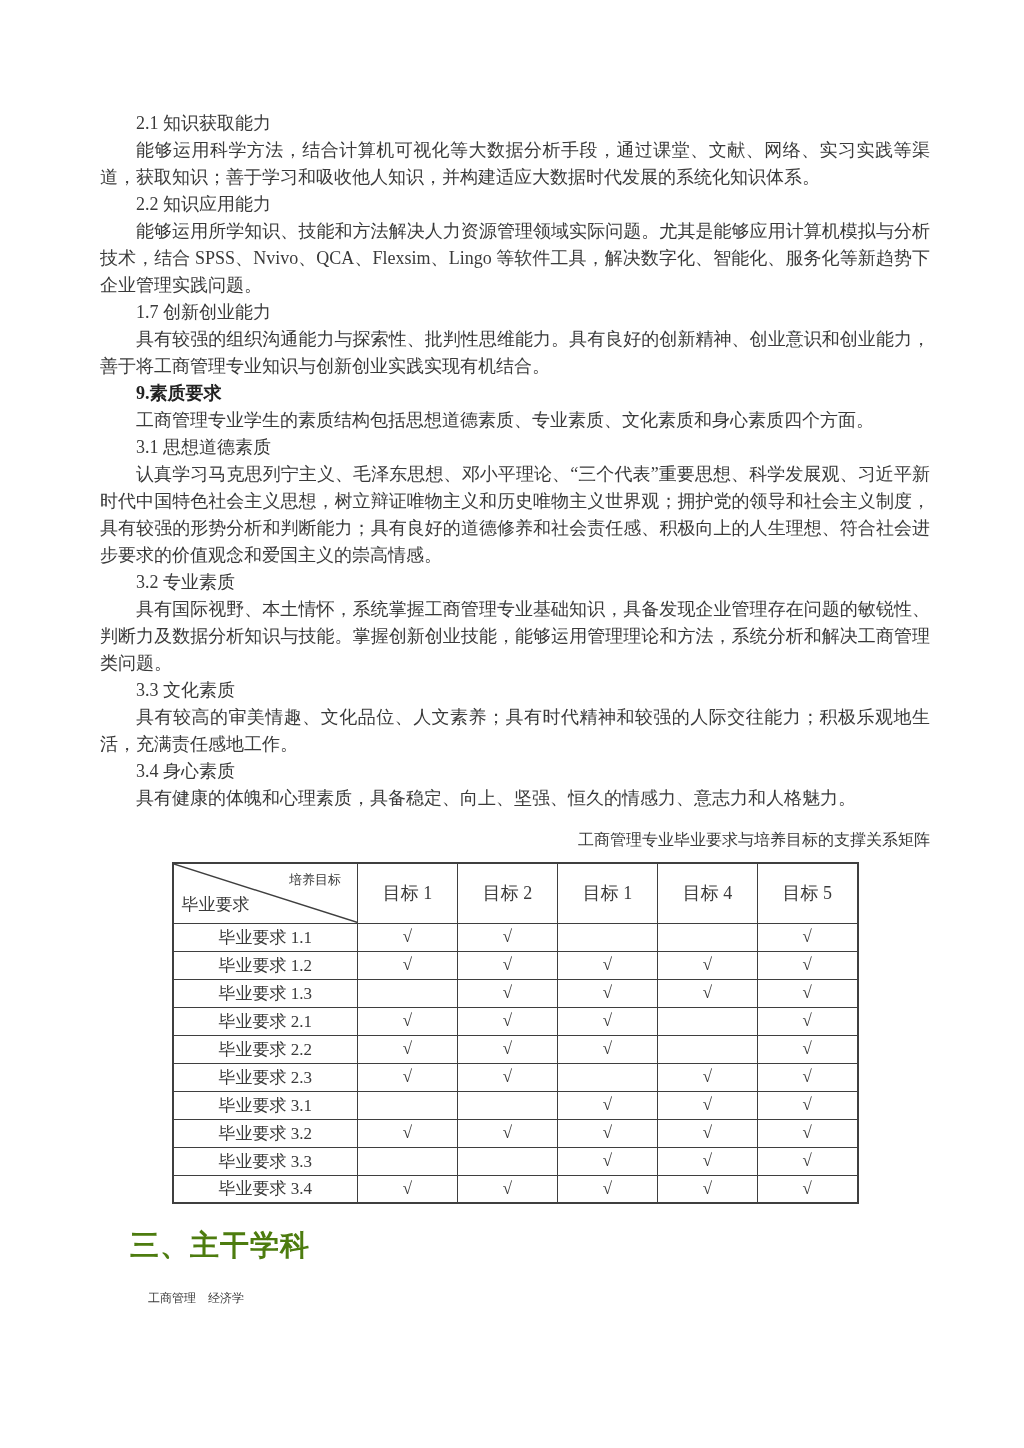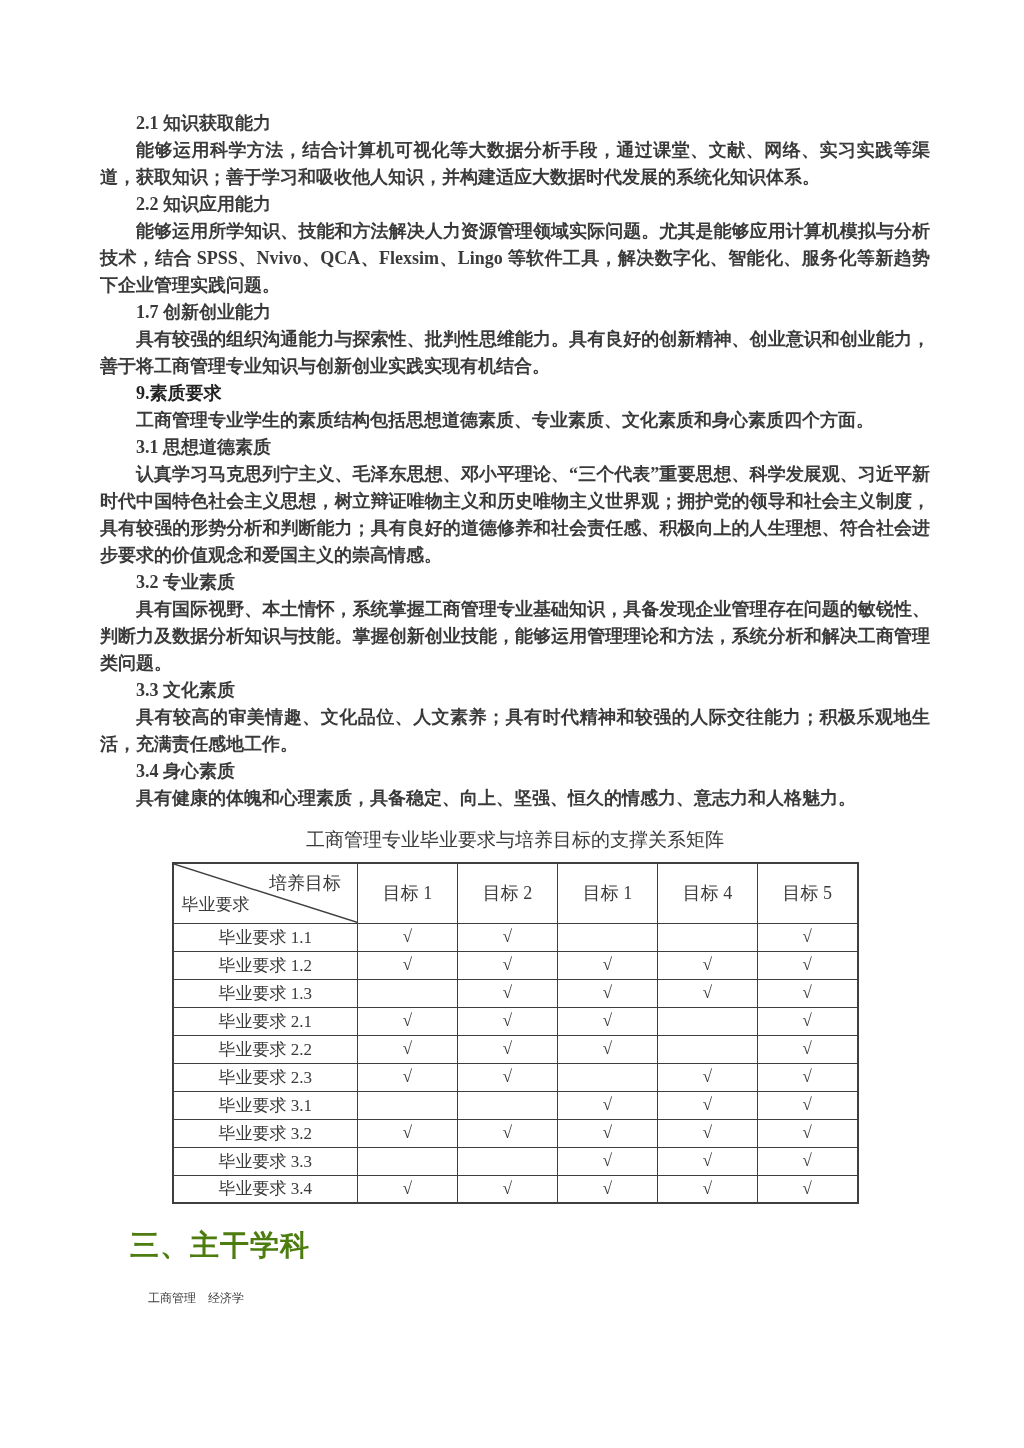--- a/index.html
+++ b/index.html
@@ -17,31 +17,30 @@
     position: absolute;
     left: 100px;
     top: 110px;
     width: 830px;
   }
   .para, .sub-heading {
     font-size: 18px;
     line-height: 27px;
     text-indent: 36px;
     margin: 0;
-    font-weight: bold;
   }
   .para { text-align: justify; }
   .bold-heading {
     font-weight: bold;
     color: #222222;
   }
   .table-caption {
-    font-size: 19px;
+    font-size: 16px;
     line-height: 27px;
-    text-align: center;
+    text-align: right;
     margin-top: 14px;
     margin-bottom: 9px;
     color: #3a3a3a;
   }
   table.matrix {
     width: 687px;
     margin: 0 auto;
     border-collapse: collapse;
     table-layout: fixed;
     border: 2px solid #3f3f3f;
@@ -62,21 +61,21 @@
     padding: 0;
   }
   th.corner svg.diag {
     position: absolute;
     left: 0; top: 0;
     width: 100%; height: 100%;
   }
   .corner-top {
     position: absolute;
     top: 7px; right: 16px;
-    font-size: 18px;
+    font-size: 13px;
   }
   .corner-bottom {
     position: absolute;
     bottom: 7px; left: 8px;
     font-size: 17px;
   }
   .mark-cell { font-size: 16px; }
   .main-heading {
     margin-top: 22px;
     margin-left: 30px;

